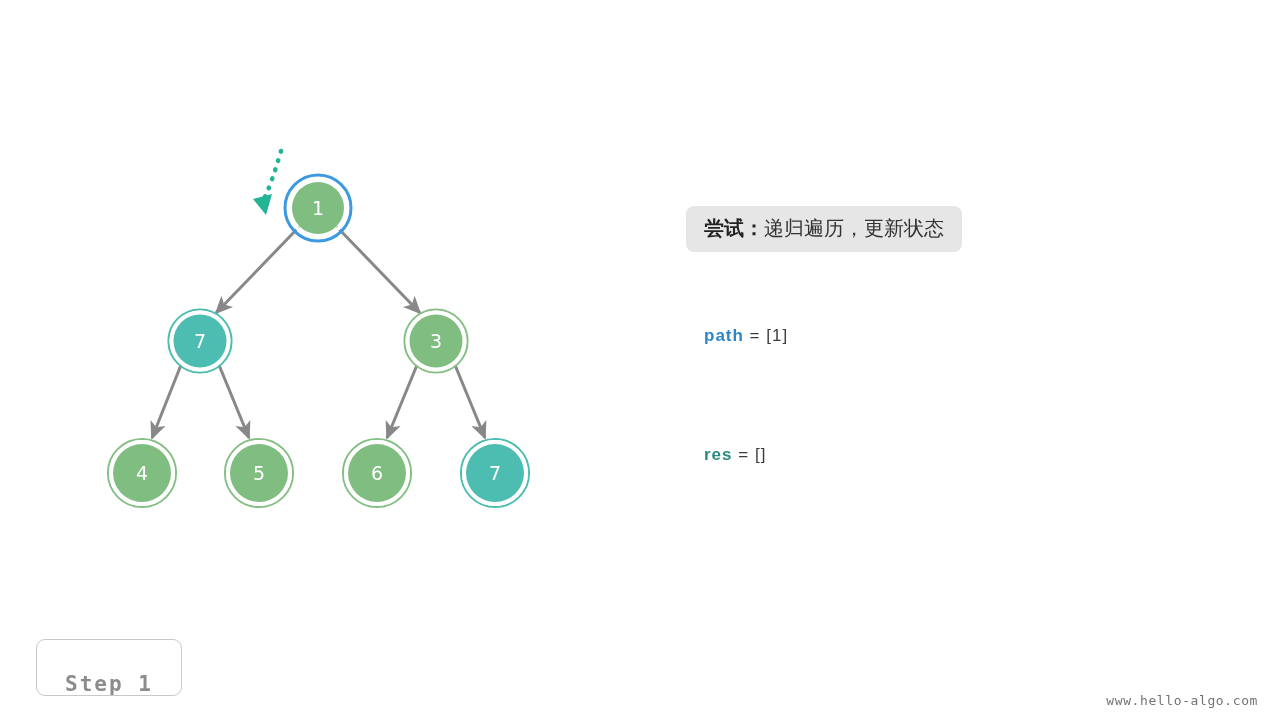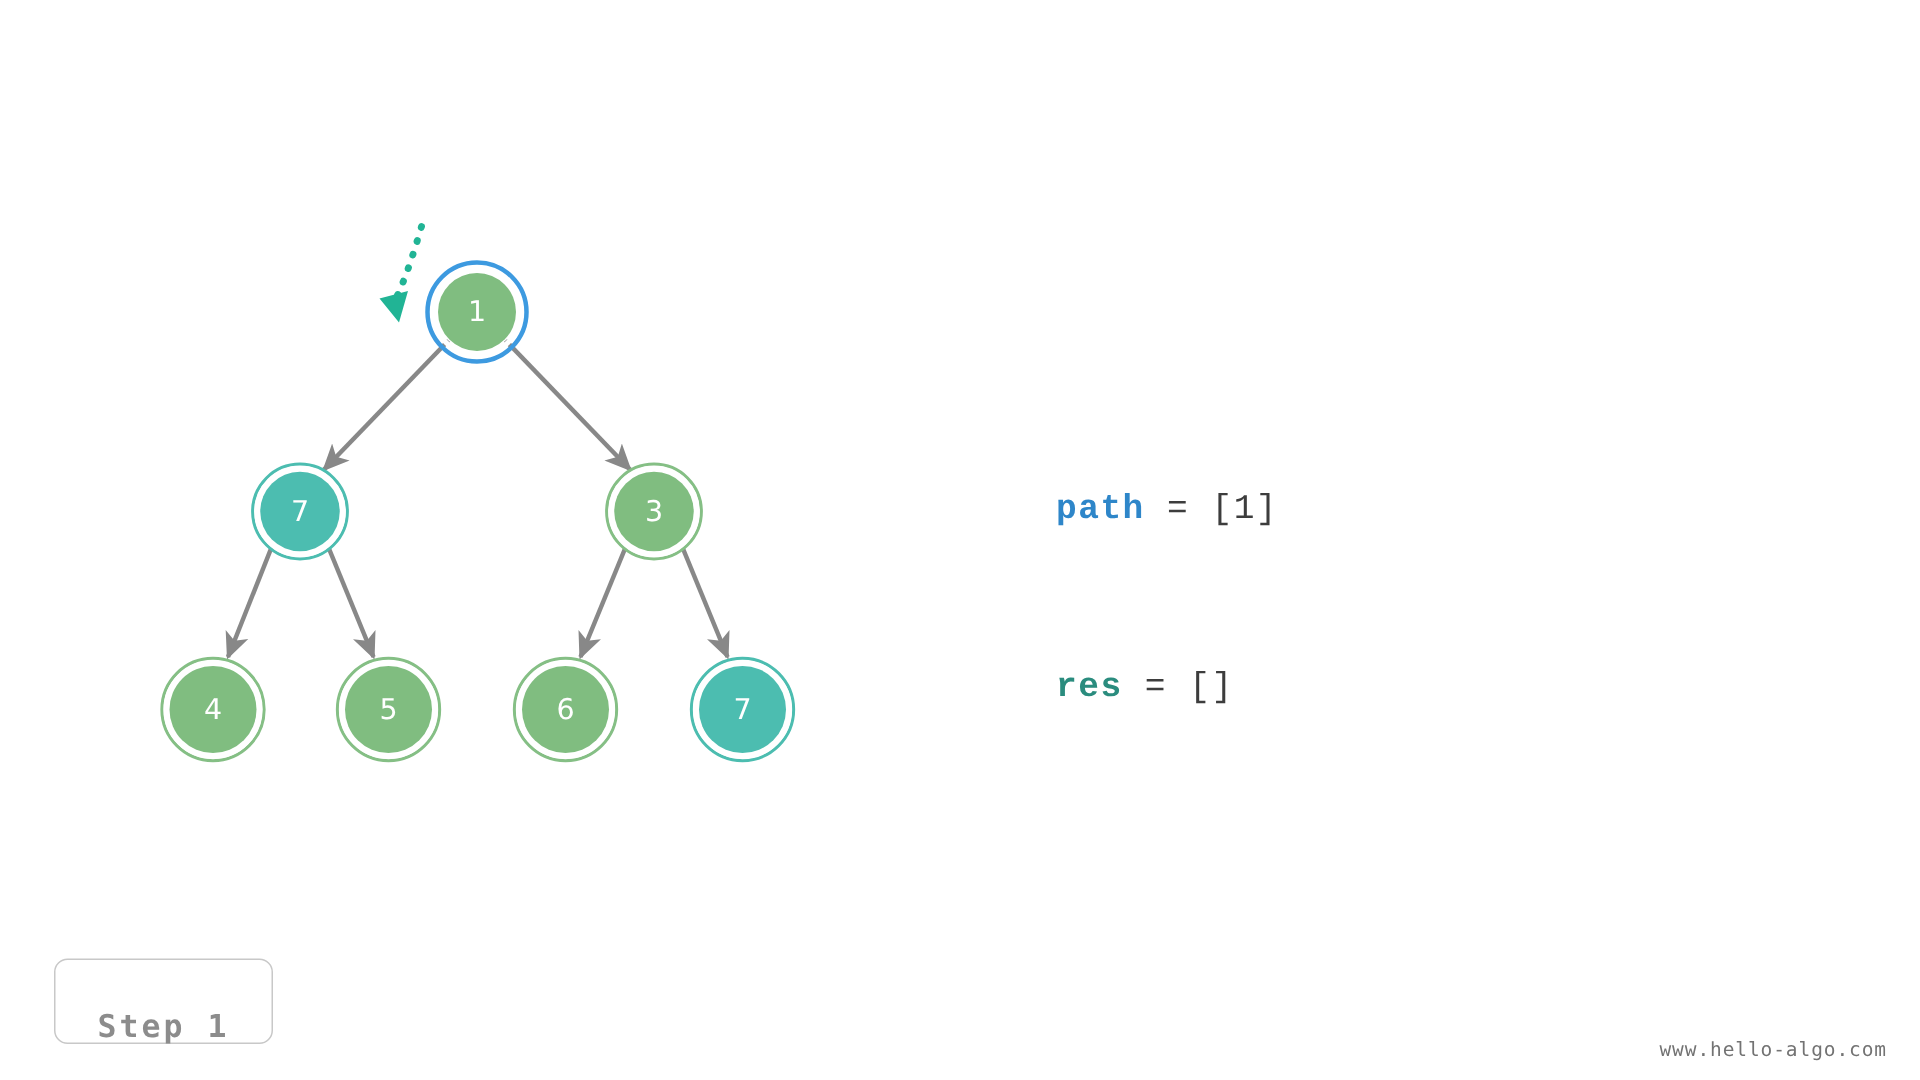--- a/index.html
+++ b/index.html
@@ -52,22 +52,22 @@
   .desc-label {
     font-weight: bold;
     color: #222222;
   }
   .desc-body {
     font-weight: normal;
     color: #333333;
   }
 
   .code-row {
-    font-family: Liberation Mono, monospace;
-    font-size: 23px;
+    font-family: Liberation Sans, sans-serif;
+    font-size: 17px;
     letter-spacing: 1px;
     white-space: nowrap;
     padding-left: 18px;
   }
   .code-var-path { color: #2e86c9; font-weight: bold; }
   .code-var-res  { color: #2a8c7e; font-weight: bold; text-align: right; }
   .code-rest     { color: #3d3d3d; }
 
   #row-path { position: absolute; left: 0; top: 120px; }
   #row-res  { position: absolute; left: 0; top: 239px; }
@@ -179,20 +179,23 @@
       <circle cx="495" cy="473" r="31.5" fill="none" stroke="#ffffff" stroke-width="3.2"></circle>
       <circle cx="495" cy="473" r="29" fill="#4cbdb0"></circle>
       <text x="495" y="474" text-anchor="middle" dominant-baseline="middle" fill="#ffffff" font-family="DejaVu Sans, Liberation Sans, sans-serif" font-size="19">7</text>
     </g>
 
   </g>
 </svg>
 
 <div id="info-panel">
 
+  <div class="desc-row highlight">
+    <span class="desc-line"><span class="desc-label">尝试：</span><span class="desc-body">递归遍历，更新状态</span></span>
+  </div>
 
 
   <div class="code-row" id="row-path"><span class="code-var-path">path</span><span class="code-rest"> = [1]</span></div>
 
   <div class="code-row" id="row-res"><span class="code-var-res">res</span><span class="code-rest"> = []</span></div>
 
 </div>
 
 <div id="step-badge">
   <span id="step-badge-label">Step 1</span>

